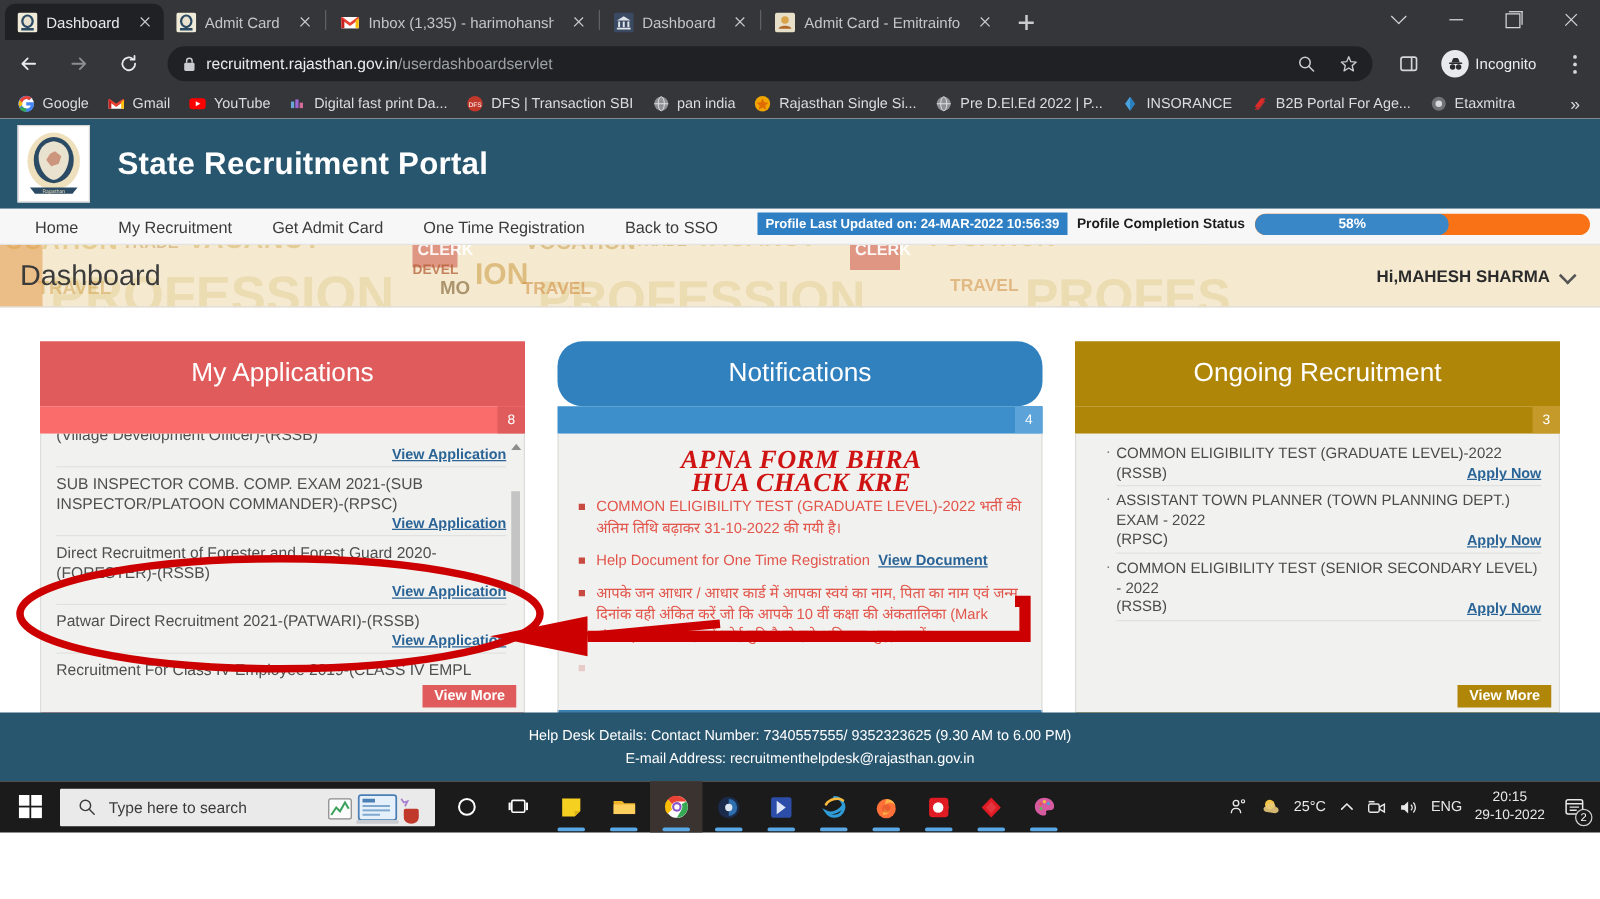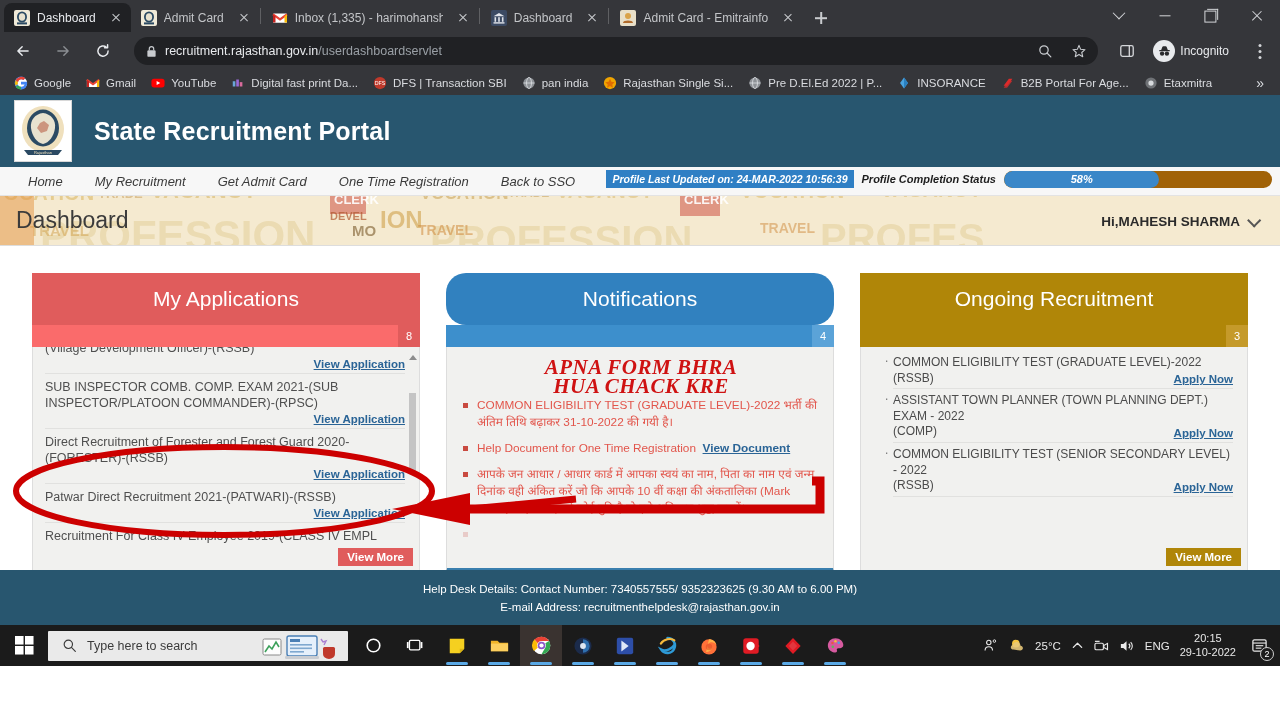--- a/index.html
+++ b/index.html
@@ -89,30 +89,30 @@
     height: 72px; background: #28566f; display: flex; align-items: center; padding-left: 14px; gap: 22px;
   }
   .emblem {
     width: 58px; height: 62px; background: #fff; border: 1px solid #d8d8d8;
     display: flex; align-items: center; justify-content: center; flex-shrink: 0;
   }
   .site-title { color: #ffffff; font-size: 25px; font-weight: 600; letter-spacing: .2px; }
 
   .navbar {
     height: 29px; background: #f7f7f7; border-bottom: 1px solid #e3e3e3;
-    display: flex; align-items: center; padding-left: 12px; gap: 0; position: relative; font-style: italic;
+    display: flex; align-items: center; padding-left: 12px; gap: 0; position: relative;
   }
   .navbar a { font-size: 13px; color: #3a3a3a; text-decoration: none; padding: 0 16px; white-space: nowrap; }
   .profile-strip { position: absolute; right: 8px; top: 3px; display: flex; align-items: center; gap: 8px; }
   .last-updated {
     background: #2f7fc4; color: #fff; font-size: 10.5px; padding: 3px 6px; white-space: nowrap; font-weight: 600;
   }
   .pcs-label { font-size: 11px; color: #1d1d1d; font-weight: 600; white-space: nowrap; }
   .pcs-bar {
-    width: 268px; height: 17px; background: #a16207; border-radius: 9px; position: relative; overflow: hidden;
+    width: 268px; height: 17px; background: #f97316; border-radius: 9px; position: relative; overflow: hidden;
   }
   .pcs-fill {
     height: 100%; background: #3a87c8; border-radius: 9px;
     display: flex; align-items: center; justify-content: center;
     color: #fff; font-size: 11px; font-weight: 600;
   }
 
   .banner {
     height: 50px; position: relative; overflow: hidden;
     background: #f5ead0;
@@ -635,21 +635,21 @@
         <div class="ong-list">
 
           <div class="ong-item">
             <div class="ong-title">COMMON ELIGIBILITY TEST (GRADUATE LEVEL)-2022</div>
             <div class="ong-title">(RSSB)</div>
             <a class="ong-link" href="#">Apply Now</a>
           </div>
 
           <div class="ong-item">
             <div class="ong-title">ASSISTANT TOWN PLANNER (TOWN PLANNING DEPT.) EXAM - 2022</div>
-            <div class="ong-title">(COMP)</div>
+            <div class="ong-title">(RPSC)</div>
             <a class="ong-link" href="#">Apply Now</a>
           </div>
 
           <div class="ong-item">
             <div class="ong-title">COMMON ELIGIBILITY TEST (SENIOR SECONDARY LEVEL) - 2022</div>
             <div class="ong-title">(RSSB)</div>
             <a class="ong-link" href="#">Apply Now</a>
           </div>
         </div>
         <div class="view-more">View More</div>

